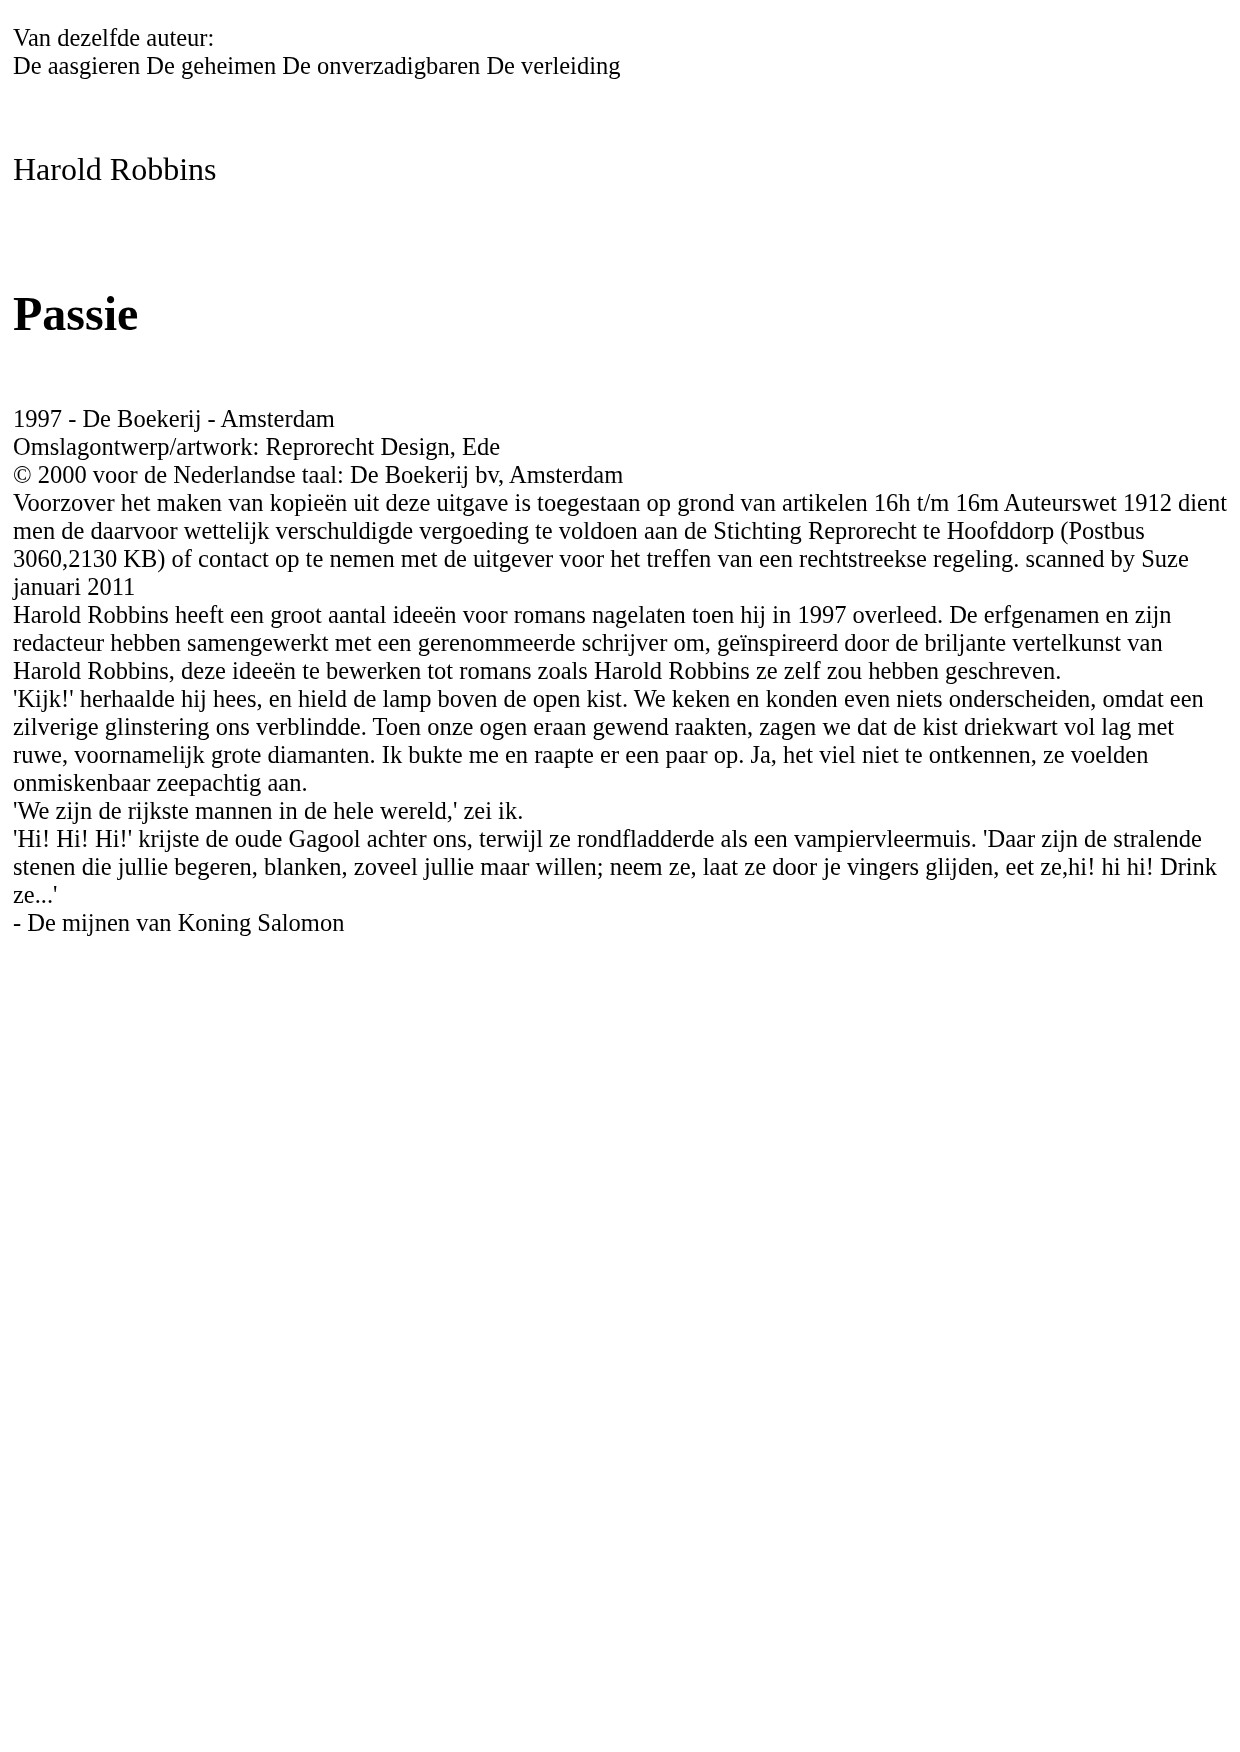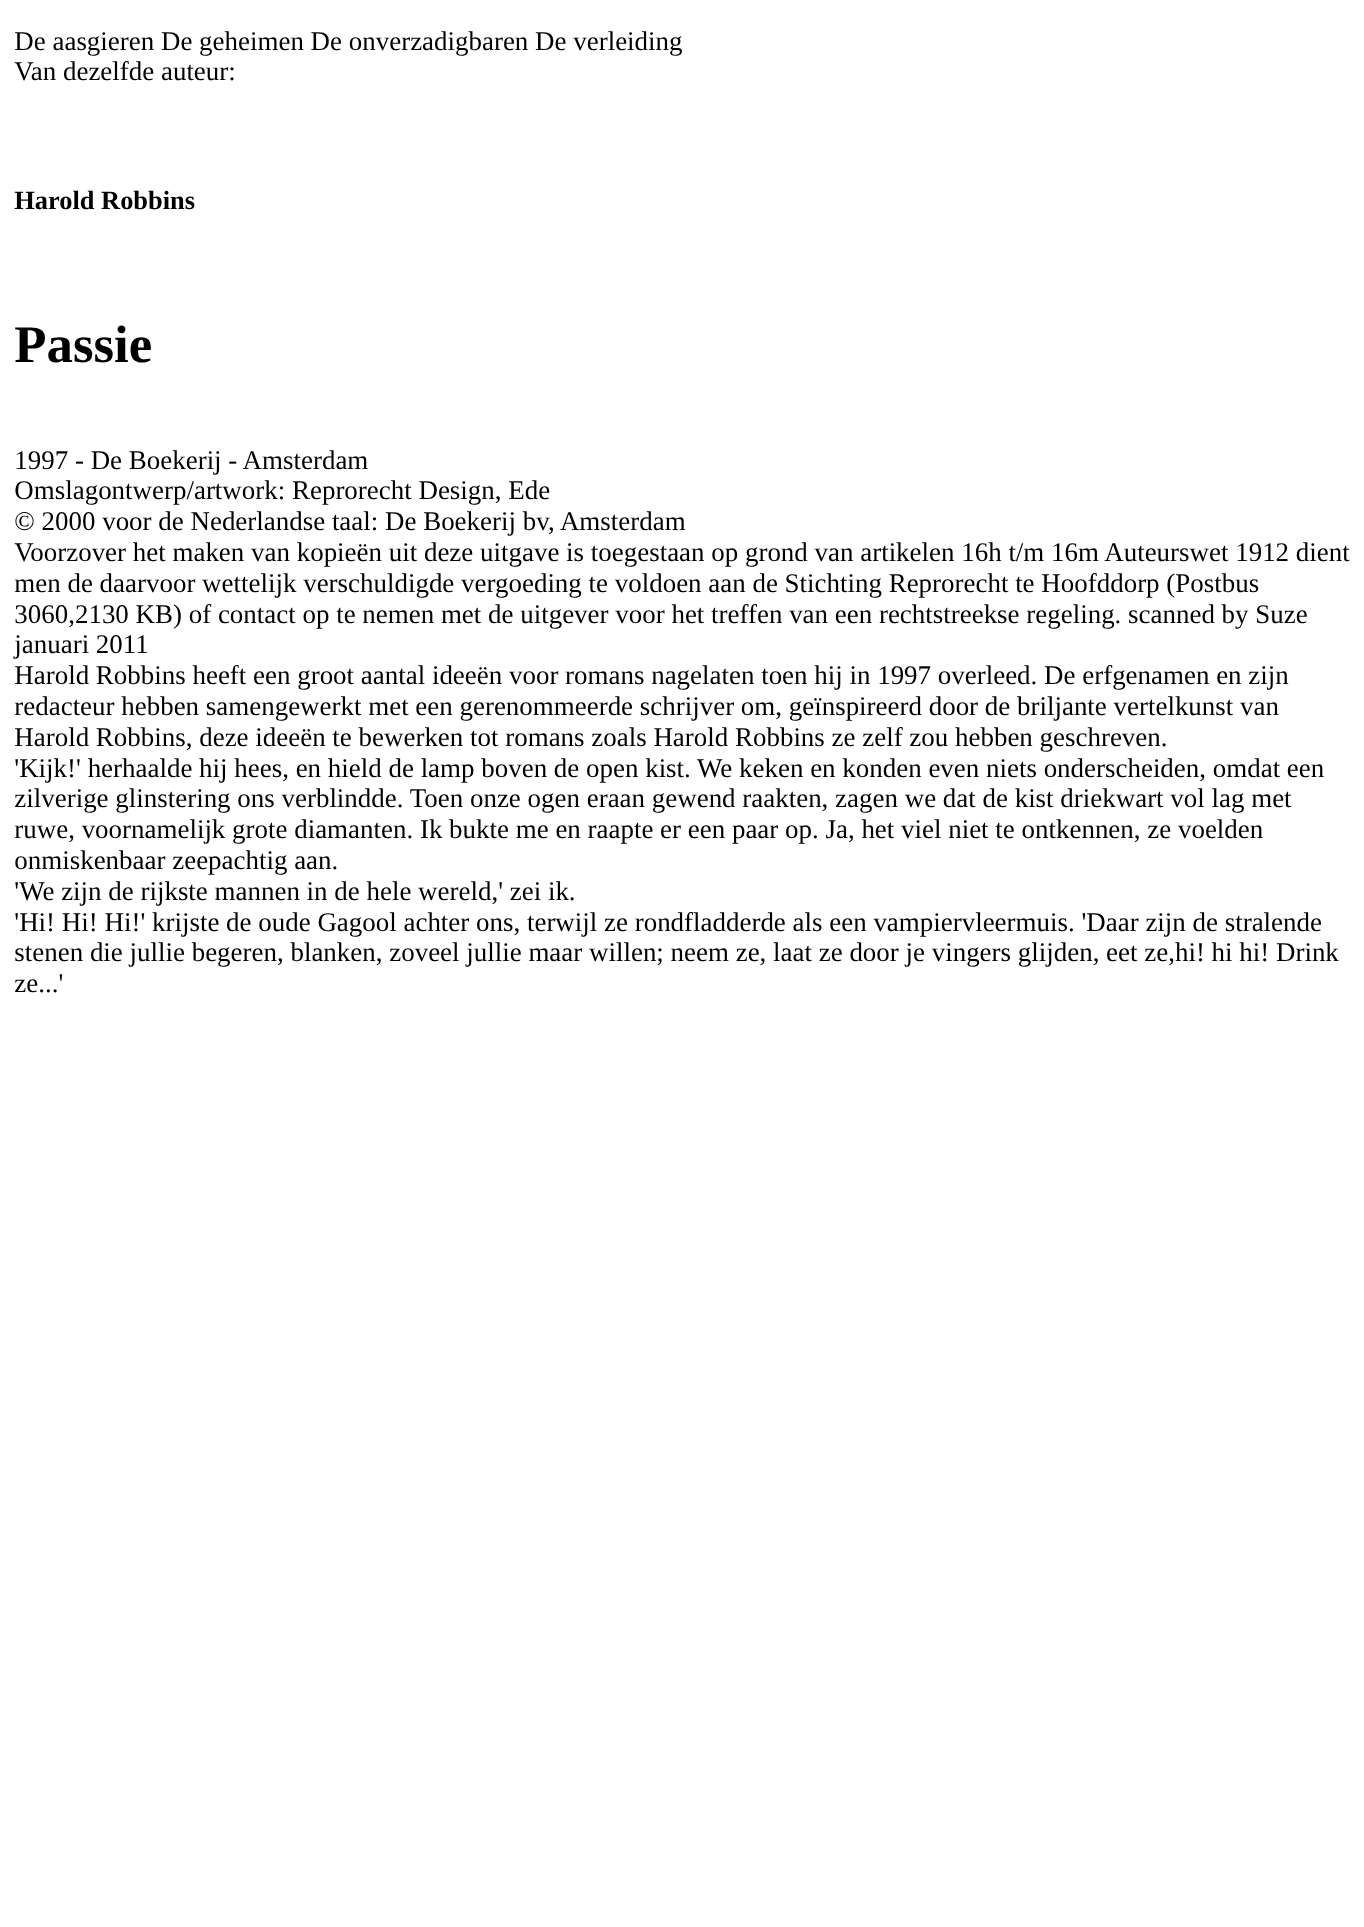--- a/index.html
+++ b/index.html
@@ -28,24 +28,24 @@
       white-space: normal;
     }
     .intro {
       position: absolute;
       top: 24px;
       left: 0;
       width: 1215px;
     }
     .author {
       position: absolute;
-      top: 161px;
+      top: 147px;
       left: 0;
-      font-size: 24px;
-      font-weight: bold;
+      font-size: 32px;
+      font-weight: normal;
       line-height: 44px;
       margin: 0;
     }
     .title {
       position: absolute;
       top: 286px;
       left: 0;
       font-size: 48px;
       font-weight: bold;
       line-height: 56px;
@@ -62,32 +62,33 @@
       line-height: 28px;
       margin: 0;
     }
   </style>
 </head>
 <body>
 
 <div class="page">
 
   <div class="intro">
+    <p class="line">Van dezelfde auteur:</p>
     <p class="line">De aasgieren De geheimen De onverzadigbaren De verleiding</p>
-    <p class="line">Van dezelfde auteur:</p>
   </div>
 
   <h2 class="author">Harold Robbins</h2>
 
   <h1 class="title">Passie</h1>
 
   <div class="body-block">
     <p class="para">1997 - De Boekerij - Amsterdam</p>
     <p class="para">Omslagontwerp/artwork: Reprorecht Design, Ede</p>
     <p class="para">© 2000 voor de Nederlandse taal: De Boekerij bv, Amsterdam</p>
     <p class="para">Voorzover het maken van kopieën uit deze uitgave is toegestaan op grond van artikelen 16h t/m 16m Auteurswet 1912 dient men de daarvoor wettelijk verschuldigde vergoeding te voldoen aan de Stichting Reprorecht te Hoofddorp (Postbus 3060,2130 KB) of contact op te nemen met de uitgever voor het treffen van een rechtstreekse regeling. scanned by Suze januari 2011</p>
     <p class="para">Harold Robbins heeft een groot aantal ideeën voor romans nagelaten toen hij in 1997 overleed. De erfgenamen en zijn redacteur hebben samengewerkt met een gerenommeerde schrijver om, geïnspireerd door de briljante vertelkunst van Harold Robbins, deze ideeën te bewerken tot romans zoals Harold Robbins ze zelf zou hebben geschreven.</p>
     <p class="para">'Kijk!' herhaalde hij hees, en hield de lamp boven de open kist. We keken en konden even niets onderscheiden, omdat een zilverige glinstering ons verblindde. Toen onze ogen eraan gewend raakten, zagen we dat de kist driekwart vol lag met ruwe, voornamelijk grote diamanten. Ik bukte me en raapte er een paar op. Ja, het viel niet te ontkennen, ze voelden onmiskenbaar zeepachtig aan.</p>
     <p class="para">'We zijn de rijkste mannen in de hele wereld,' zei ik.</p>
     <p class="para">'Hi! Hi! Hi!' krijste de oude Gagool achter ons, terwijl ze rondfladderde als een vampiervleermuis. 'Daar zijn de stralende stenen die jullie begeren, blanken, zoveel jullie maar willen; neem ze, laat ze door je vingers glijden, eet ze,hi! hi hi! Drink ze...'</p>
+    <p class="para">- De mijnen van Koning Salomon</p>
   </div>
 
 </div>
 
 </body></html>

